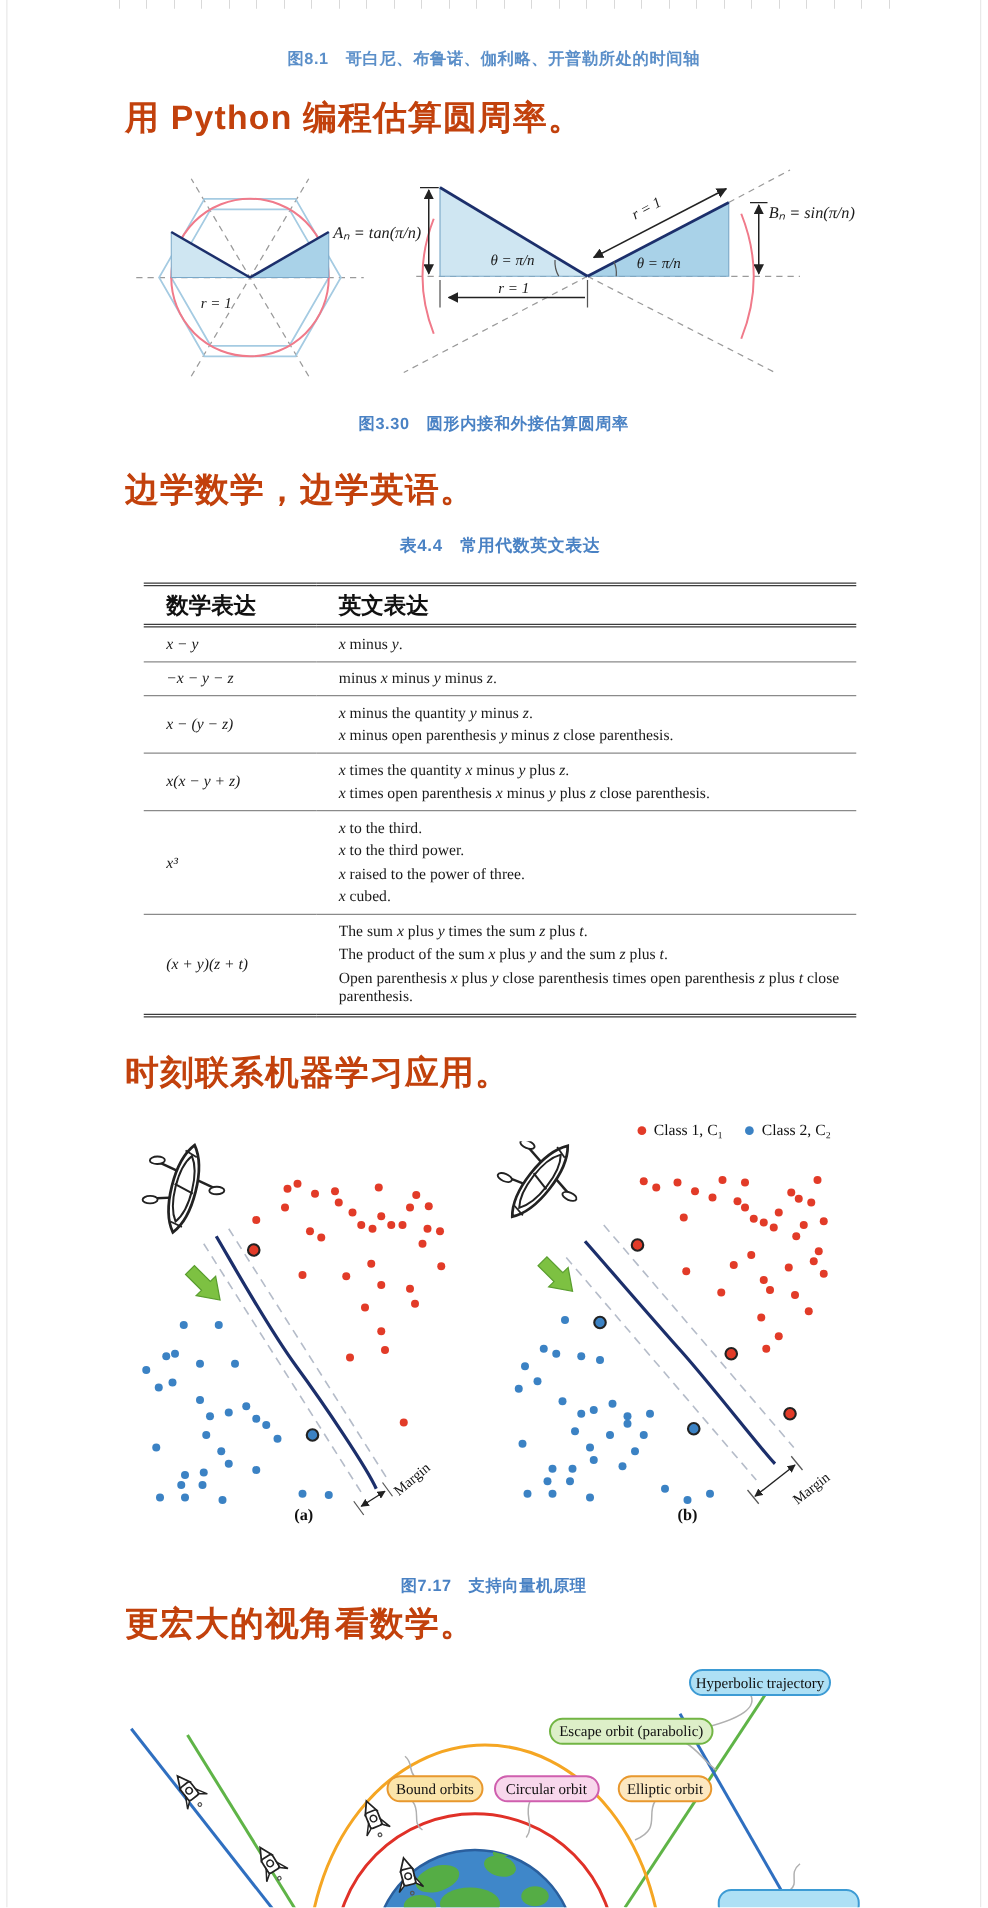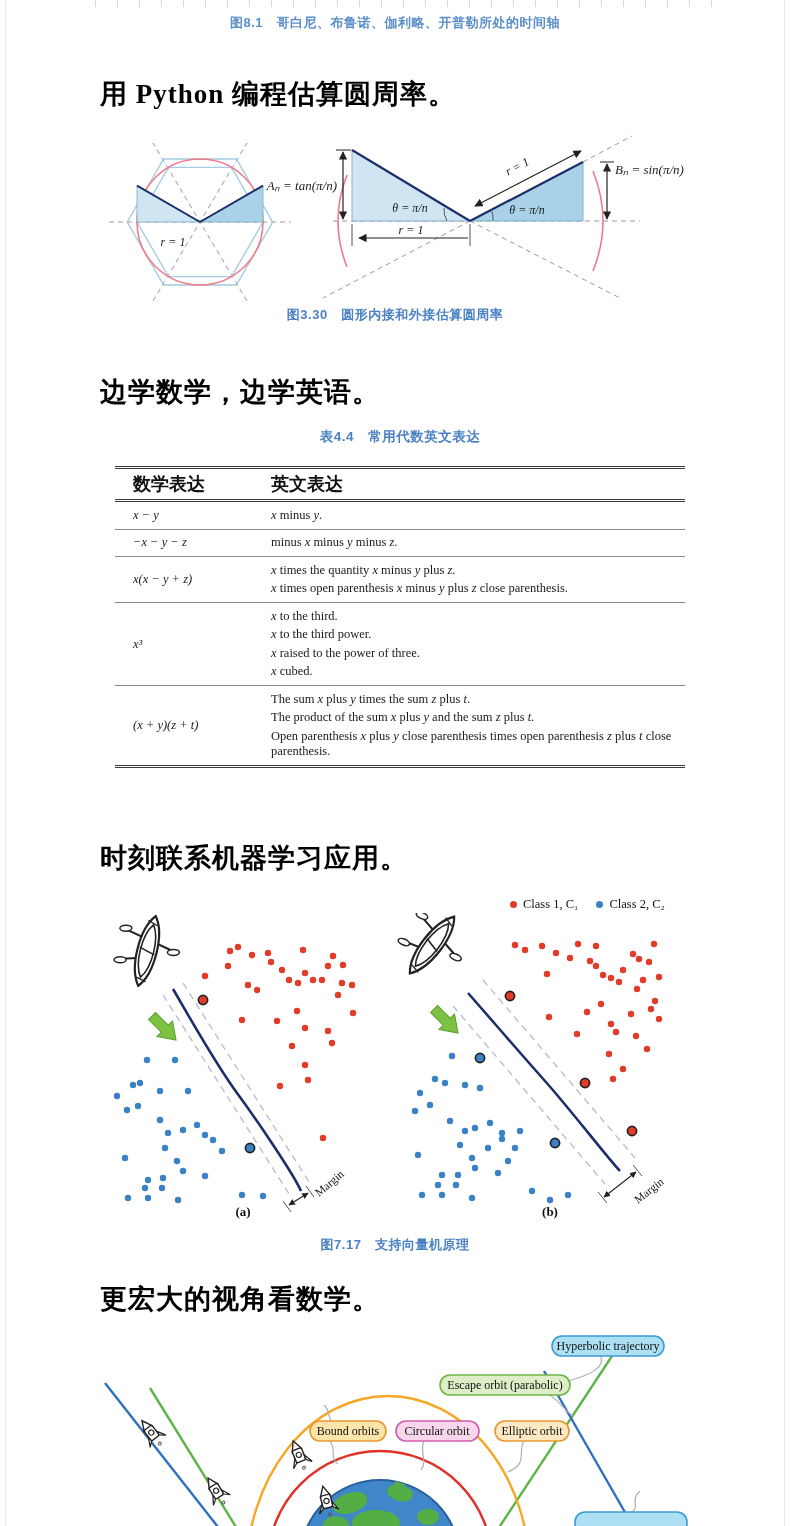--- a/index.html
+++ b/index.html
@@ -9,30 +9,30 @@
   }
   .edge{position:absolute;top:0;bottom:0;width:1px;background:#e9e9e9;}
   #edge-l{left:5px;} #edge-r{right:5px;}
 
   
   #ticks{position:absolute;left:95px;top:0;width:628px;height:7px;
     background:repeating-linear-gradient(90deg,#d9d9d9 0 1px,transparent 1px 22px);}
 
   .fig-caption{
     position:absolute;left:0;width:100%;text-align:center;
-    color:#4a82c4;font-size:13px;font-weight:bold;letter-spacing:.5px;
+    color:#4a82c4;font-size:13px;font-weight:bold;letter-spacing:.5px;margin-top:24px;
   }
   #cap-top{top:14px;color:#5b8fc9;}
   #cap-330{top:306px;}
   #cap-717{top:1236px;}
 
   .sec-heading{
     position:absolute;left:100px;margin:0;
-    color:#000000;font-size:27px;font-weight:700;letter-spacing:1px;
-    font-family:Liberation Serif, serif;
+    color:#c2410c;font-size:27px;font-weight:700;letter-spacing:1px;
+    font-family:Liberation Sans, sans-serif;
   }
   #h-pi{top:76px;} #h-en{top:374px;} #h-ml{top:840px;} #h-view{top:1281px;}
 
   svg text{font-family:"Liberation Serif",serif;}
   .mathlab{font-style:italic;font-size:13px;fill:#1a1a1a;}
   .small-mathlab{font-style:italic;font-size:12px;fill:#1a1a1a;}
 
   #pi-fig{position:absolute;left:95px;top:128px;}
   #svm-fig{position:absolute;left:95px;top:913px;}
   #orbit-fig{position:absolute;left:0;top:1331px;}
@@ -144,20 +144,27 @@
         <tr>
           <td class="math">x − y</td>
           <td class="english">
             <div><i>x</i> minus <i>y</i>.</div>
           </td>
         </tr>
         <tr>
           <td class="math">−x − y − z</td>
           <td class="english">
             <div>minus <i>x</i> minus <i>y</i> minus <i>z</i>.</div>
+          </td>
+        </tr>
+        <tr>
+          <td class="math">x − (y − z)</td>
+          <td class="english">
+            <div><i>x</i> minus the quantity <i>y</i> minus <i>z</i>.</div>
+            <div><i>x</i> minus open parenthesis <i>y</i> minus <i>z</i> close parenthesis.</div>
           </td>
         </tr>
         <tr>
           <td class="math">x(x − y + z)</td>
           <td class="english">
             <div><i>x</i> times the quantity <i>x</i> minus <i>y</i> plus <i>z</i>.</div>
             <div><i>x</i> times open parenthesis <i>x</i> minus <i>y</i> plus <i>z</i> close parenthesis.</div>
           </td>
         </tr>
         <tr>

